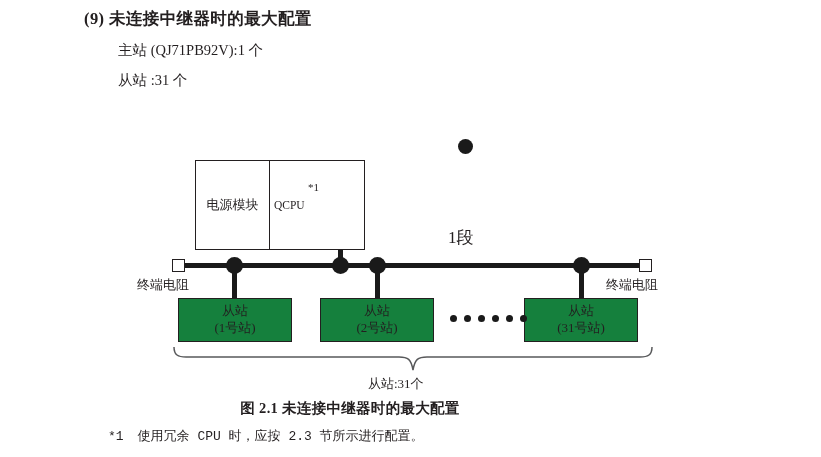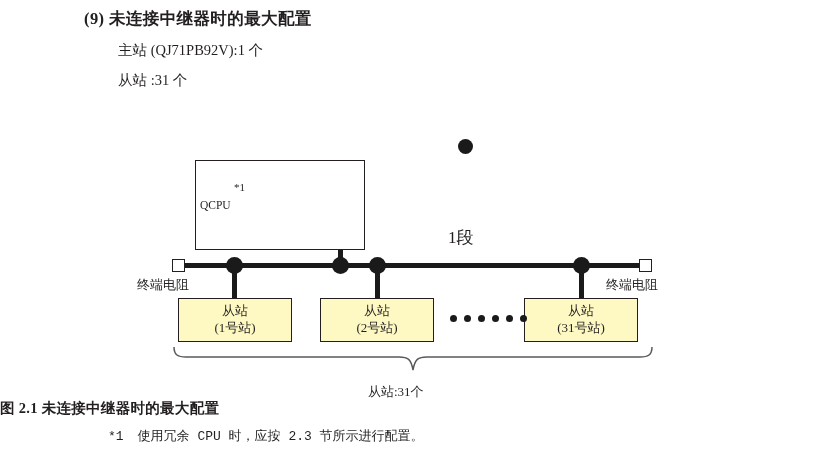--- a/index.html
+++ b/index.html
@@ -150,21 +150,21 @@
     top: 298px;
     width: 114px; height: 44px;
     border: 1.6px solid #231f20;
     box-sizing: border-box;
     display: flex;
     flex-direction: column;
     align-items: center;
     justify-content: center;
     font-size: 13px;
     line-height: 1.3;
-    background: #fef9c3;
+    background: #15803d;
   }
   .slave-1  { left: 178px; }
   .slave-2  { left: 320px; }
   .slave-31 { left: 524px; }
 
   
   .ellipsis {
     position: absolute;
     left: 450px; top: 315px;
     display: flex;
@@ -172,27 +172,28 @@
   }
   .ellipsis i {
     width: 7px; height: 7px;
     border-radius: 50%;
     background: #1a1a1a;
     display: block;
   }
 
   
   .brace { position: absolute; left: 168px; top: 346px; }
-  .brace-label { left: 368px; top: 375px; font-size: 13px; margin-top: 8px; }
+  .brace-label { left: 368px; top: 375px; font-size: 13px; }
 
   
   .fig-caption {
     position: absolute;
     left: 0; top: 399px;
     width: 700px;
+    text-align: center;
     font-size: 14.5px;
     font-weight: bold;
     letter-spacing: 0.3px;
   }
   .footnote {
     position: absolute;
     left: 108px; top: 427px;
     font-size: 13px;
     white-space: nowrap;
     font-family: Liberation Mono, monospace;
@@ -207,20 +208,23 @@
   <div class="sec-title">(9) 未连接中继器时的最大配置</div>
   <div class="sec-line l1">主站 (QJ71PB92V):1 个</div>
   <div class="sec-line l2">从站 :31 个</div>
 
   <div class="diagram">
 
     <div class="legend-dot"></div>
 
 
     <div class="rack">
+      <div class="rack-cell cell-power">
+        <span>电源模块</span>
+      </div>
       <div class="rack-cell cell-cpu">
         <span class="cpu-inner">QCPU</span>
         <span class="cpu-star">*1</span>
       </div>
     </div>
 
     <div class="drop" style="left:338px; top:250px; height:16px;"></div>
 
     <div class="bus"></div>
     <div class="dg-label seg-label">1段</div>

